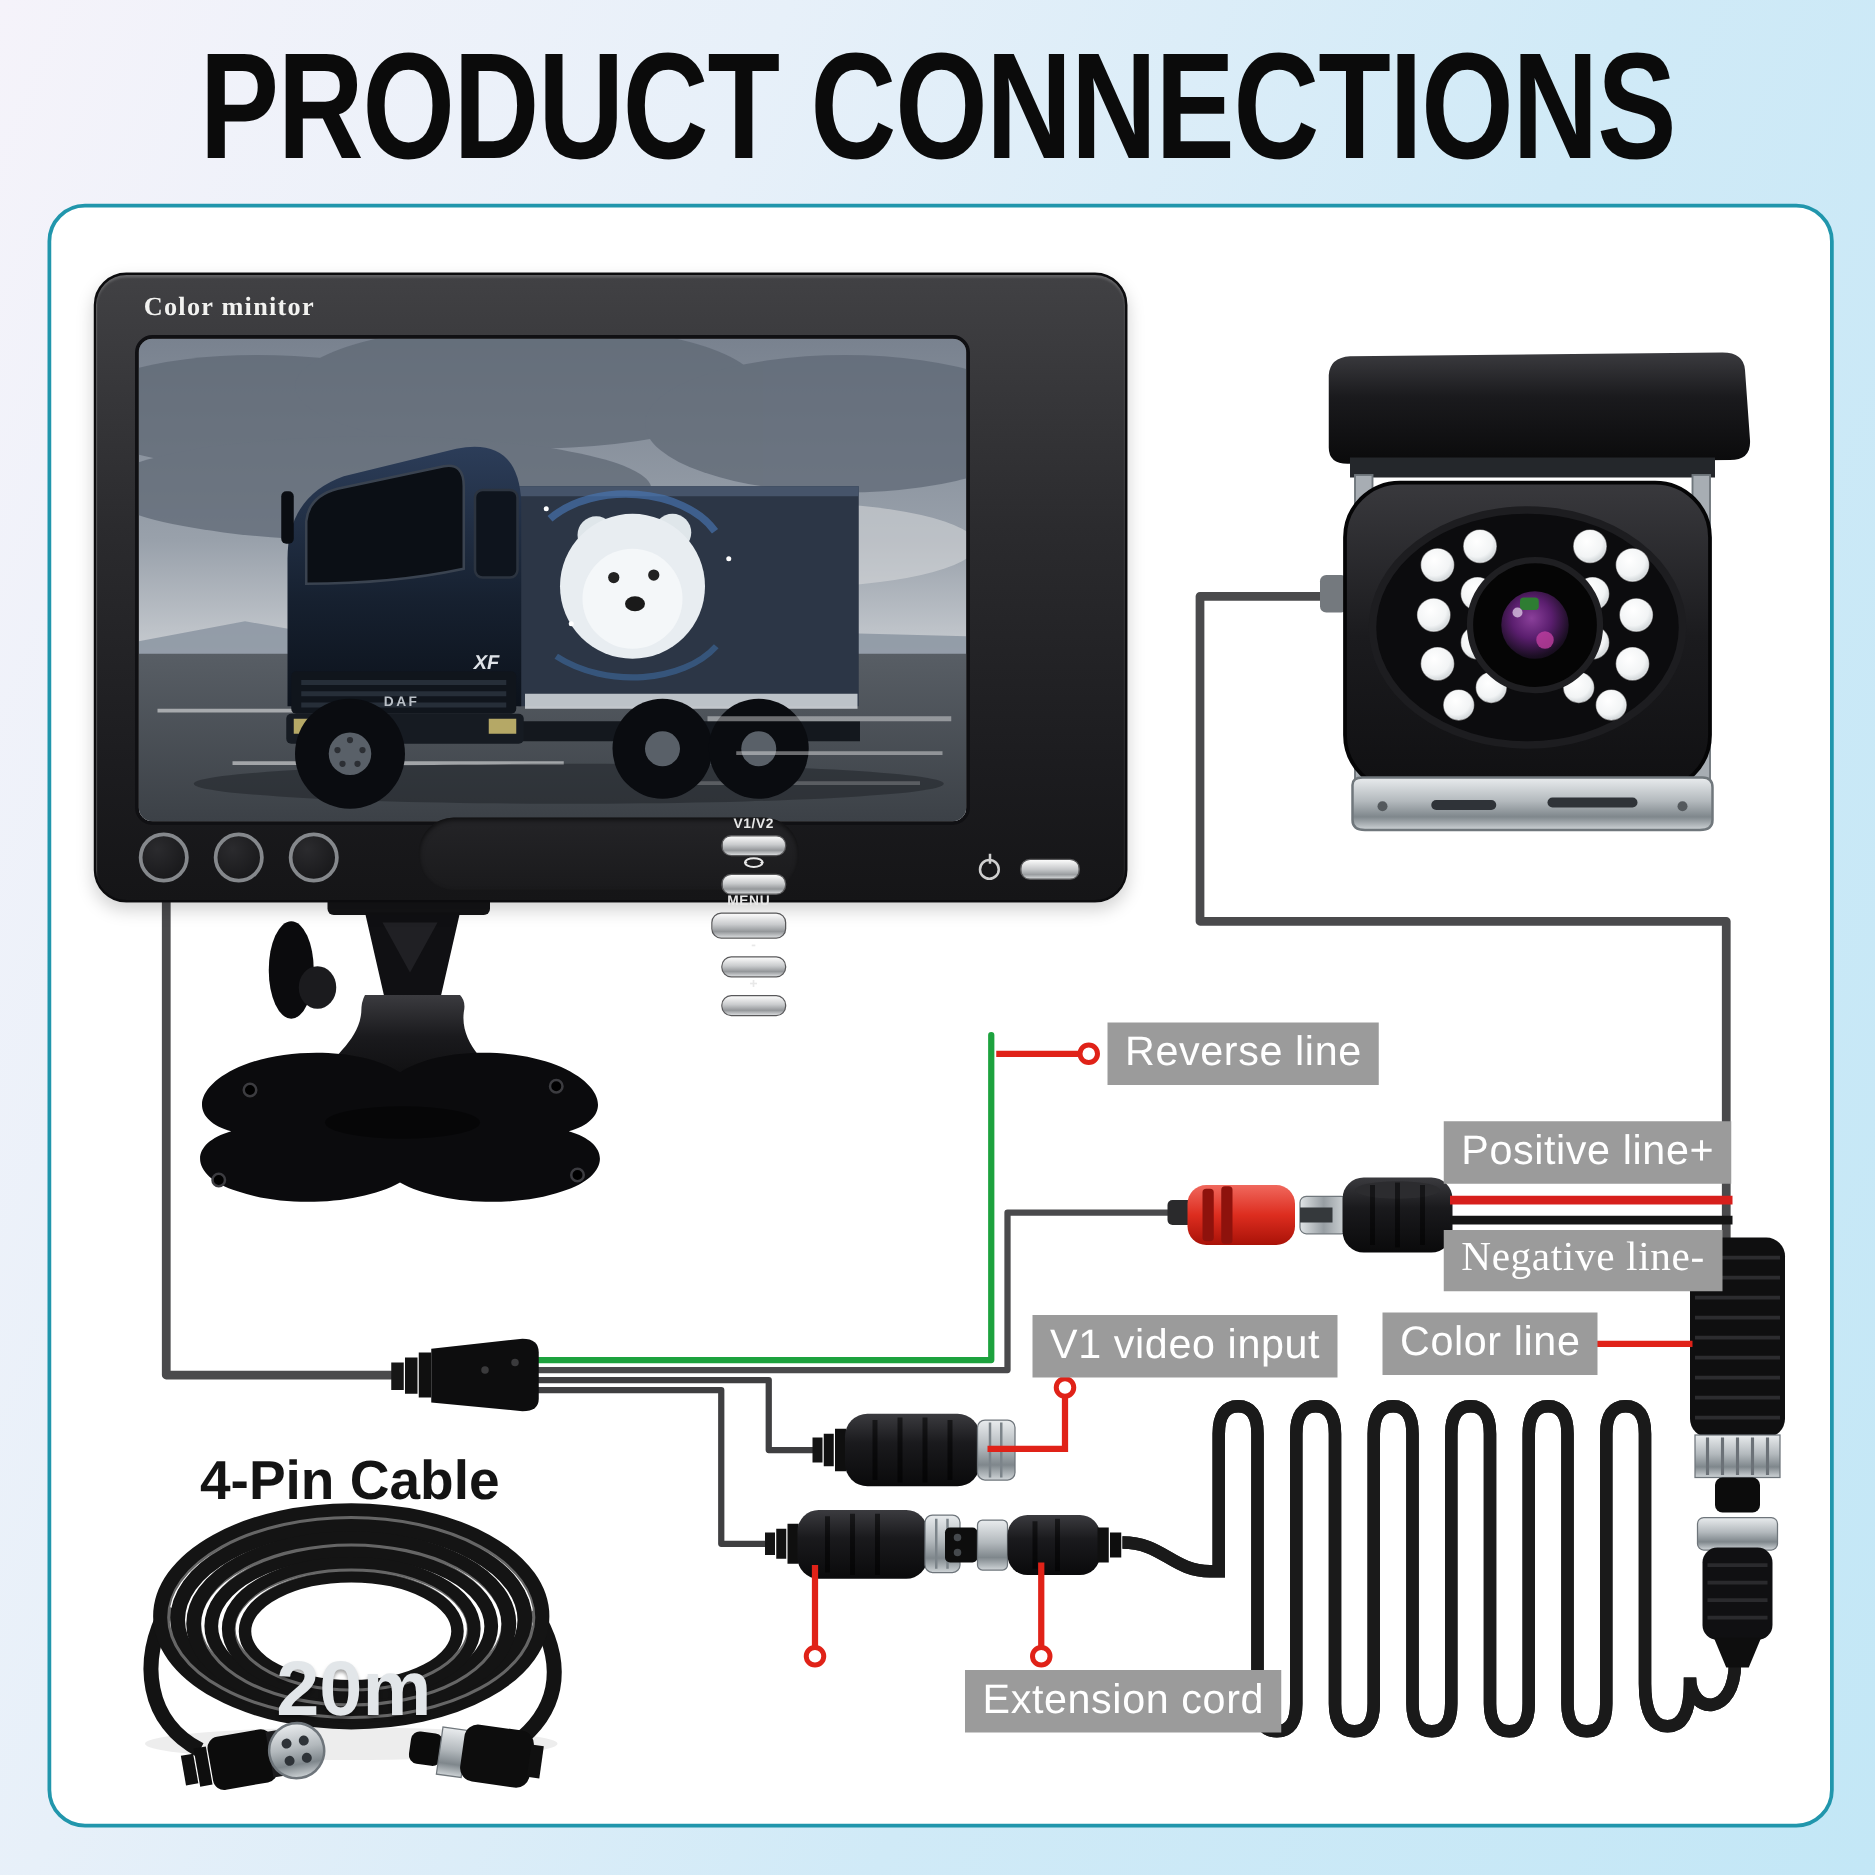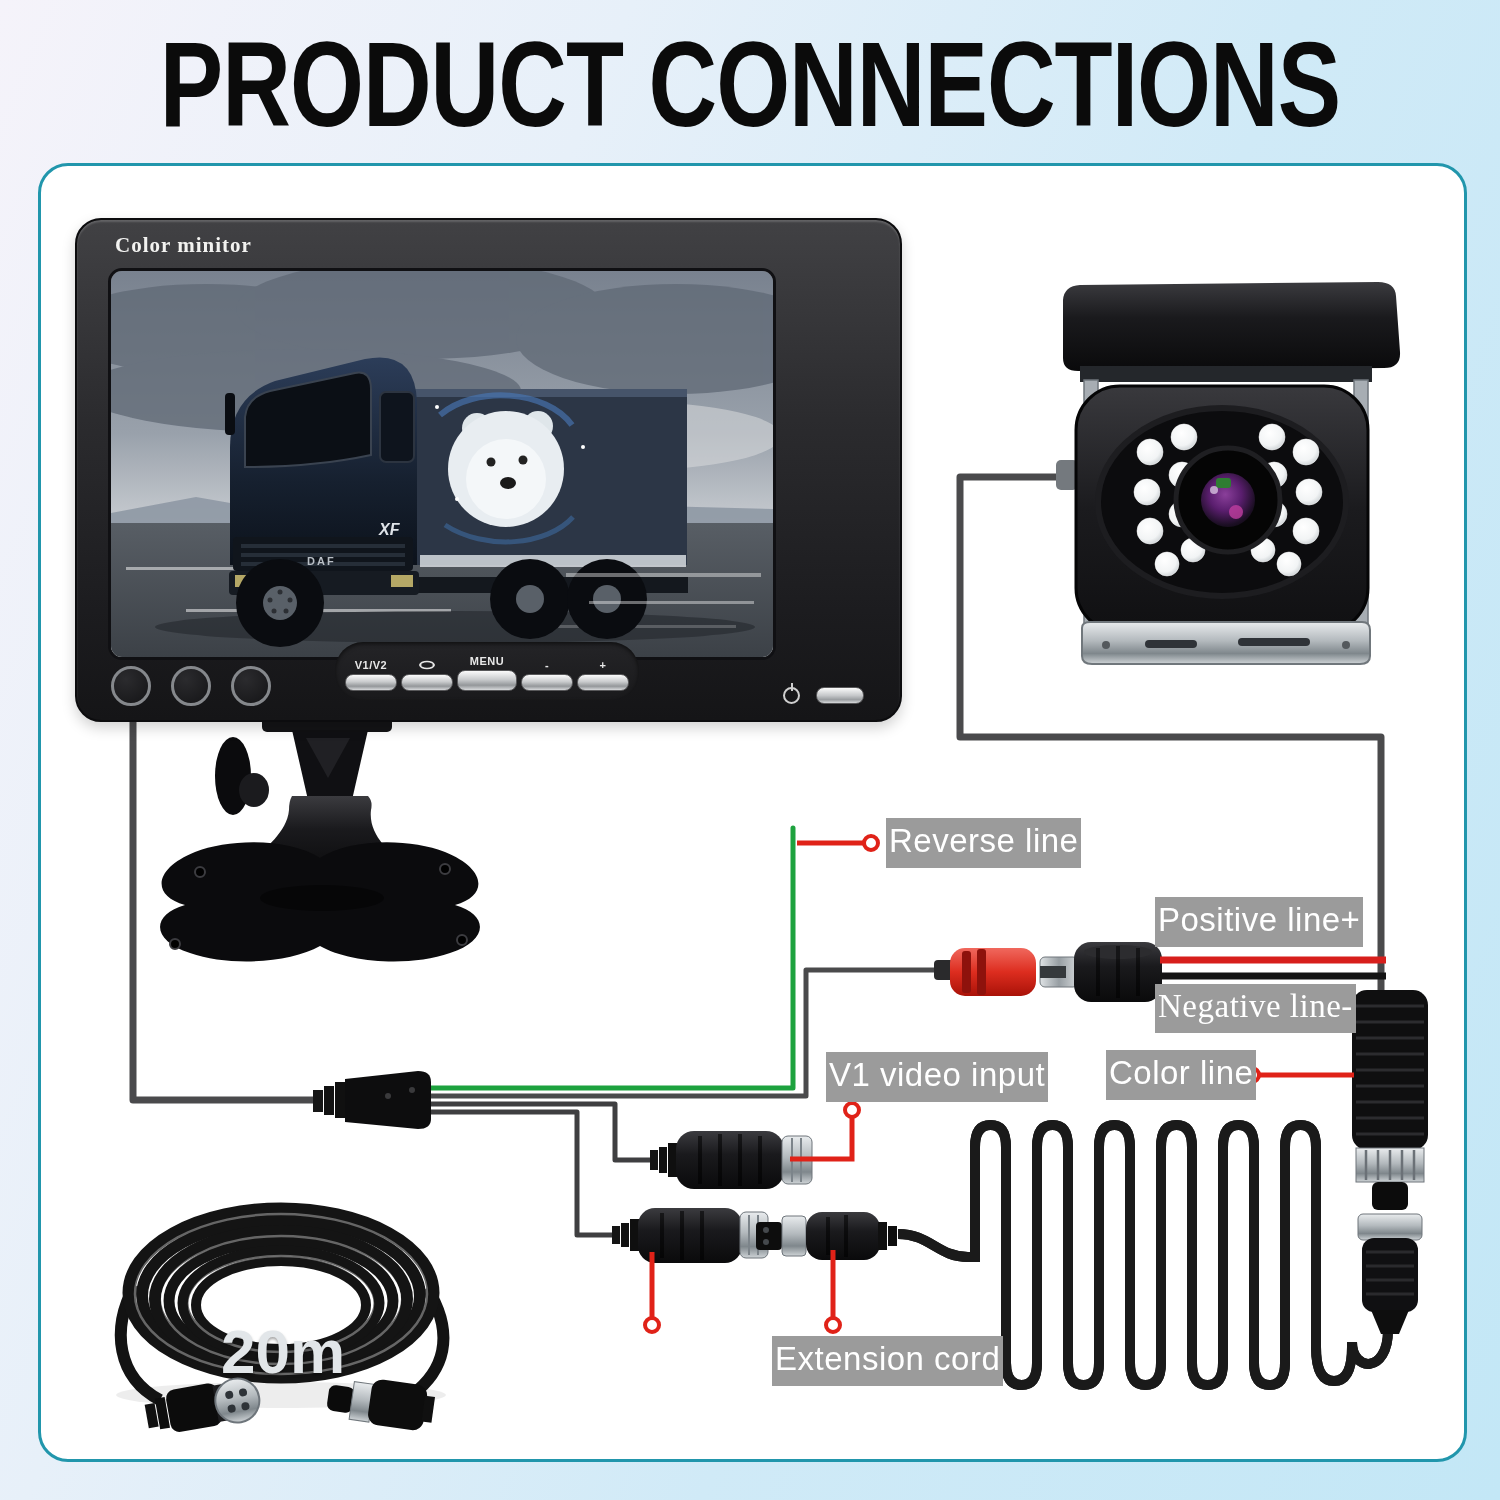--- a/index.html
+++ b/index.html
@@ -31,40 +31,41 @@
   }
   .screen{
     position:absolute;left:31px;top:48px;width:662px;height:386px;border-radius:14px;
     overflow:hidden;background:#777;border:3px solid #101013;box-sizing:content-box;
     box-shadow:inset 0 0 18px rgba(0,0,0,.55);
   }
   .ctrl-circles{position:absolute;left:34px;bottom:14px;display:flex;gap:20px;}
   .ctrl-circle{width:34px;height:34px;border-radius:50%;
     border:3px solid #85888c;background:radial-gradient(circle at 35% 30%,#2b2b2e,#141416);}
   .btn-cluster{
-    position:absolute;left:258px;bottom:20px;width:304px;height:58px;
+    position:absolute;left:258px;bottom:8px;width:304px;height:58px;
     background:linear-gradient(180deg,#242427,#1a1a1c);border-radius:28px;
     display:flex;align-items:flex-end;justify-content:space-between;padding:0 10px 9px;box-sizing:border-box;
     box-shadow:inset 0 2px 4px rgba(0,0,0,.6);
+    flex-direction:column;
   }
   .btn-slot{display:flex;flex-direction:column;align-items:center;gap:4px;}
   .btn-label{font-size:11px;font-weight:700;color:#e8e8e8;letter-spacing:.5px;line-height:10px;height:10px;}
   .pill{width:50px;height:15px;border-radius:8px;border:1px solid #58585a;
     background:linear-gradient(180deg,#fbfbfb 0%,#c9cbcd 45%,#94979a 75%,#d7d9db 100%);}
   .pill.menu{width:58px;height:19px;}
   .pwr-zone{position:absolute;right:36px;bottom:16px;display:flex;align-items:center;gap:16px;}
   .pwr-icon{position:relative;width:13px;height:13px;border:2px solid #cfcfcf;border-radius:50%;}
   .pwr-icon::after{content:'';position:absolute;top:-6px;left:50%;margin-left:-1px;width:2px;height:8px;background:#cfcfcf;}
   .pwr-pill{width:46px;height:15px;border-radius:8px;border:1px solid #58585a;
     background:linear-gradient(180deg,#fbfbfb,#c6c8ca 50%,#9a9da0 78%,#d7d9db);}
   
   .tag{
     position:absolute;z-index:3;background:#9b9b9b;color:#ffffff;
     font-size:33px;font-weight:400;letter-spacing:.5px;
-    padding:4px 3px 8px;white-space:nowrap;
+    padding:4px 14px 8px;white-space:nowrap;
   }
   .cable-title{position:absolute;left:160px;top:1160px;z-index:3;
     font-size:44px;font-weight:800;color:#141414;letter-spacing:0;}
   .cable-len{position:absolute;left:221px;top:1316px;z-index:3;
     font-size:62px;font-weight:800;color:#e2e6e9;text-shadow:0 2px 3px rgba(0,0,0,.35);}
 </style>
 </head>
 <body>
 
 <div class="canvas">
@@ -492,15 +493,16 @@
     </div>
   </div>
 
   <div class="tag" style="left:886px;top:818px;">Reverse line</div>
   <div class="tag" style="left:1155px;top:897px;">Positive line+</div>
   <div class="tag" style="left:1155px;top:984px;font-family:Liberation Serif, serif;">Negative line-</div>
   <div class="tag" style="left:1106px;top:1050px;">Color line</div>
   <div class="tag" style="left:826px;top:1052px;">V1 video input</div>
   <div class="tag" style="left:772px;top:1336px;">Extension cord</div>
 
+  <div class="cable-title">4-Pin Cable</div>
   <div class="cable-len">20m</div>
 
 </div>
 
 </body></html>

